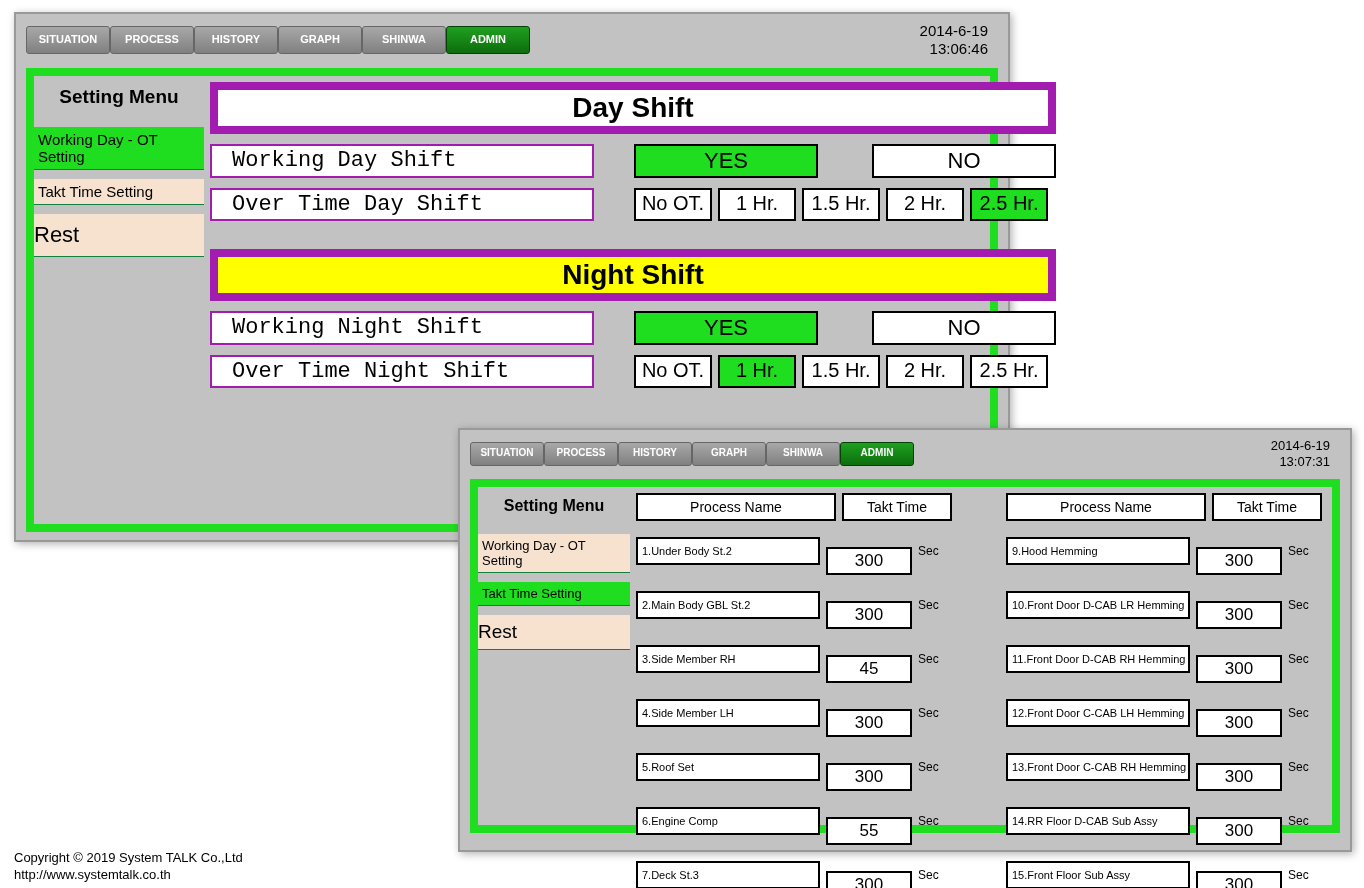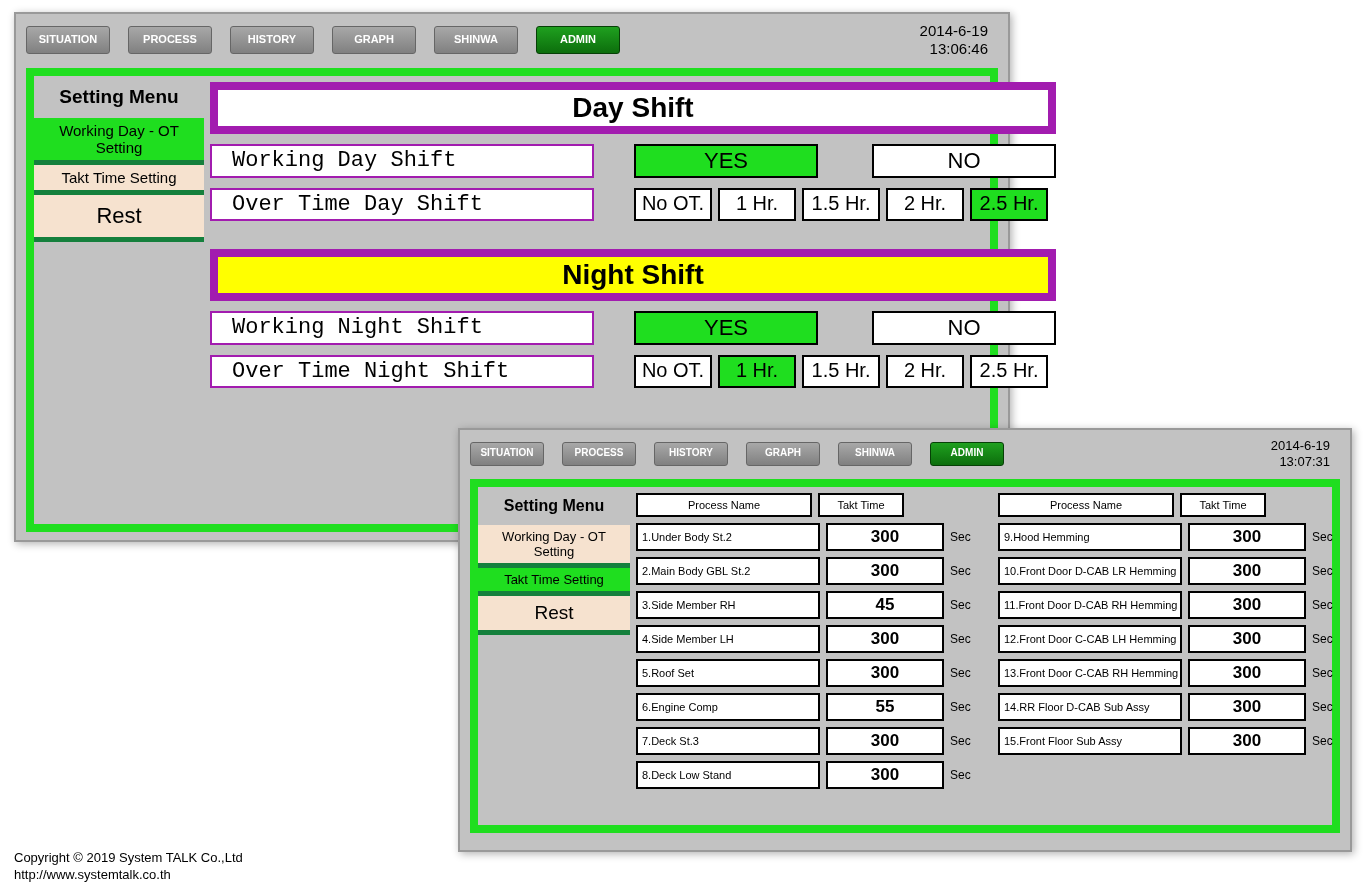--- a/index.html
+++ b/index.html
@@ -26,21 +26,20 @@
   .window2 {
     left: 458px;
     top: 428px;
     width: 890px;
     height: 420px;
   }
   .topbar {
     display: flex;
     align-items: center;
     padding: 8px 10px;
-    gap: 18px;
   }
   .nav-btn {
     width: 82px;
     height: 26px;
     font-size: 11px;
     font-weight: bold;
     color: #fff;
     background: linear-gradient(to bottom, #a8a8a8, #808080);
     border: 1px solid #666;
     border-radius: 3px;
@@ -86,24 +85,24 @@
     font-size: 19px;
     font-weight: bold;
     text-align: center;
     padding: 6px 0 10px 0;
   }
   .sidebar-title2 {
     font-size: 16px;
   }
   .side-item {
     font-size: 15px;
-    text-align: center;
     padding: 4px 4px;
-    border-bottom: 5px solid #15803d;
+    border-bottom: 1px solid #15803d;
     cursor: pointer;
+    margin-top: 9px;
   }
   .side-item.sm {
     font-size: 13px;
   }
   .side-item.sel-green {
     background: #1fde1f;
     color: #000;
   }
   .side-item.sel-beige {
     background: #f6e2cf;
@@ -190,43 +189,44 @@
   }
   .hdr-row, .data-row {
     display: flex;
     gap: 6px;
     align-items: center;
   }
   .pname-hdr, .tt-hdr {
     border: 2px solid #000;
     background: #fff;
     text-align: center;
-    font-size: 11px;
-    padding: 4px 0;
+    font-size: 14px;
+    padding: 4px 12px;
   }
   .pname-hdr { width: 172px; }
   .tt-hdr { width: 82px; }
   .pname-cell {
     border: 2px solid #000;
     background: #fff;
     font-size: 11px;
     padding: 6px 4px;
     width: 172px;
     white-space: nowrap;
     overflow: hidden;
   }
   .tt-cell {
     border: 2px solid #000;
     background: #fff;
     font-size: 17px;
-    font-weight: bold;
-    text-align: center;
-    padding: 2px 16px;
+    font-weight: normal;
+    text-align: center;
+    padding: 2px 0;
     width: 82px;
     cursor: pointer;
+    margin-top: 20px;
   }
   .sec-label {
     font-size: 12px;
     width: 24px;
   }
   .footer-text {
     position: absolute;
     left: 14px;
     bottom: 4px;
     font-size: 13px;

